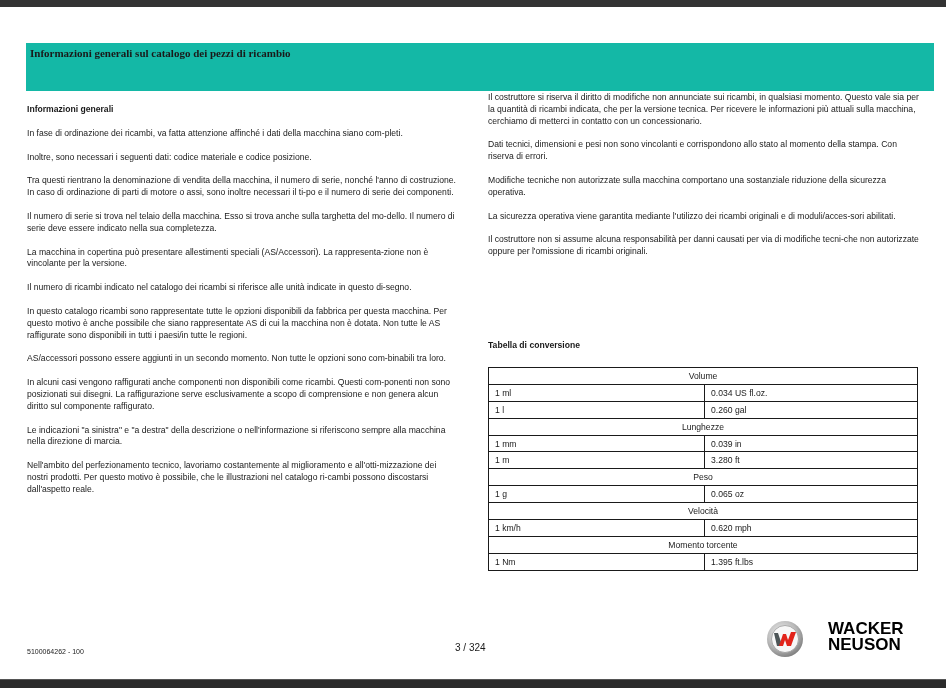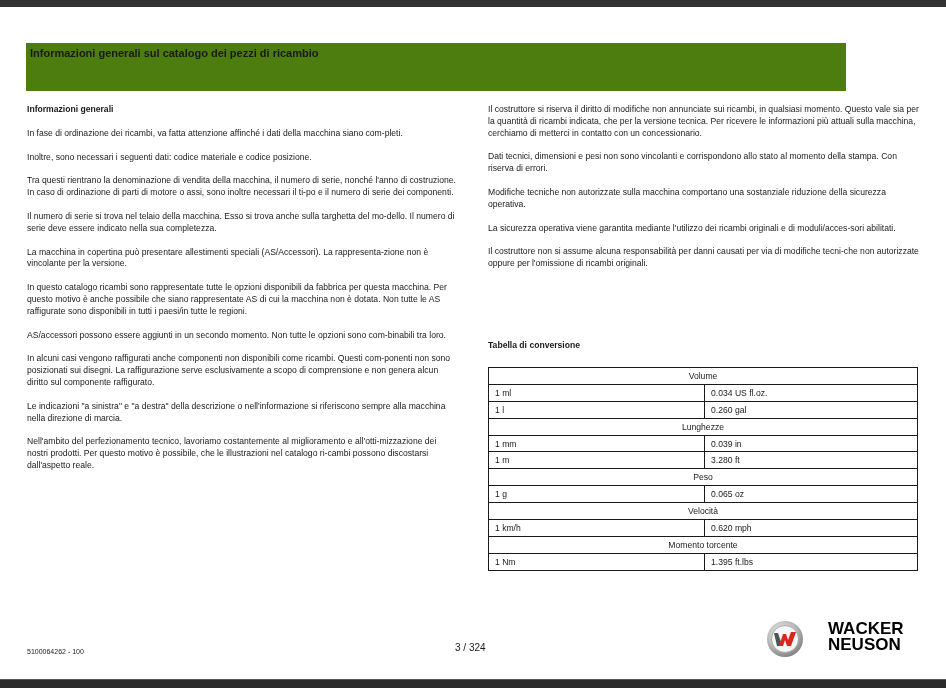--- a/index.html
+++ b/index.html
@@ -4,30 +4,31 @@
 <style>
   html, body { margin: 0; padding: 0; }
   body {
     width: 946px; height: 688px; position: relative; overflow: hidden;
     background: #ffffff; color: #1a1a1a;
     font-family: "Liberation Sans", sans-serif;
   }
   .topbar { position: absolute; left: 0; top: 0; width: 946px; height: 7px; background: #333333; }
   .bottombar { position: absolute; left: 0; top: 679px; width: 946px; height: 9px; background: #2b2b2b; border-top: 1px solid #555; }
   .header-band {
-    position: absolute; left: 26px; top: 43px; width: 820px; height: 48px;
-    background: #4d7c0f;
+    position: absolute; left: 26px; top: 43px; width: 908px; height: 48px;
+    background: #14b8a6;
+    font-family: Liberation Serif, serif;
   }
   .header-title {
     position: absolute; left: 4px; top: 4px;
     font-size: 11px; font-weight: bold; color: #1a1a1a;
   }
   .col { position: absolute; font-size: 8.6px; line-height: 11.8px; color: #1a1a1a; }
   .col-left { left: 27px; top: 104px; width: 432px; }
-  .col-right { left: 488px; top: 104px; width: 432px; }
+  .col-right { left: 488px; top: 92px; width: 432px; }
   .col h3 { font-size: 8.6px; font-weight: bold; margin: 0 0 12px 0; line-height: 11.8px; }
   .col p { margin: 0 0 12px 0; }
   .conv-title { font-weight: bold; font-size: 8.6px; position: absolute; left: 488px; top: 340px; }
   table.conv {
     position: absolute; left: 488px; top: 367px; width: 430px;
     border-collapse: collapse; font-size: 8.6px; color: #1a1a1a;
   }
   table.conv td {
     border: 1px solid #1a1a1a; height: 15.9px; padding: 0 0 0 6px;
   }
@@ -50,20 +51,21 @@
   <div class="header-title">Informazioni generali sul catalogo dei pezzi di ricambio</div>
 </div>
 
 <div class="col col-left">
   <h3>Informazioni generali</h3>
   <p>In fase di ordinazione dei ricambi, va fatta attenzione affinché i dati della macchina siano com-pleti.</p>
   <p>Inoltre, sono necessari i seguenti dati: codice materiale e codice posizione.</p>
   <p>Tra questi rientrano la denominazione di vendita della macchina, il numero di serie, nonché l'anno di costruzione. In caso di ordinazione di parti di motore o assi, sono inoltre necessari il ti-po e il numero di serie dei componenti.</p>
   <p>Il numero di serie si trova nel telaio della macchina. Esso si trova anche sulla targhetta del mo-dello. Il numero di serie deve essere indicato nella sua completezza.</p>
   <p>La macchina in copertina può presentare allestimenti speciali (AS/Accessori). La rappresenta-zione non è vincolante per la versione.</p>
+  <p>Il numero di ricambi indicato nel catalogo dei ricambi si riferisce alle unità indicate in questo di-segno.</p>
   <p>In questo catalogo ricambi sono rappresentate tutte le opzioni disponibili da fabbrica per questa macchina. Per questo motivo è anche possibile che siano rappresentate AS di cui la macchina non è dotata. Non tutte le AS raffigurate sono disponibili in tutti i paesi/in tutte le regioni.</p>
   <p>AS/accessori possono essere aggiunti in un secondo momento. Non tutte le opzioni sono com-binabili tra loro.</p>
   <p>In alcuni casi vengono raffigurati anche componenti non disponibili come ricambi. Questi com-ponenti non sono posizionati sui disegni. La raffigurazione serve esclusivamente a scopo di comprensione e non genera alcun diritto sul componente raffigurato.</p>
   <p>Le indicazioni "a sinistra" e "a destra" della descrizione o nell'informazione si riferiscono sempre alla macchina nella direzione di marcia.</p>
   <p>Nell'ambito del perfezionamento tecnico, lavoriamo costantemente al miglioramento e all'otti-mizzazione dei nostri prodotti. Per questo motivo è possibile, che le illustrazioni nel catalogo ri-cambi possono discostarsi dall'aspetto reale.</p>
 </div>
 
 <div class="col col-right">
   <p>Il costruttore si riserva il diritto di modifiche non annunciate sui ricambi, in qualsiasi momento. Questo vale sia per la quantità di ricambi indicata, che per la versione tecnica. Per ricevere le informazioni più attuali sulla macchina, cerchiamo di metterci in contatto con un concessionario.</p>
   <p>Dati tecnici, dimensioni e pesi non sono vincolanti e corrispondono allo stato al momento della stampa. Con riserva di errori.</p>

